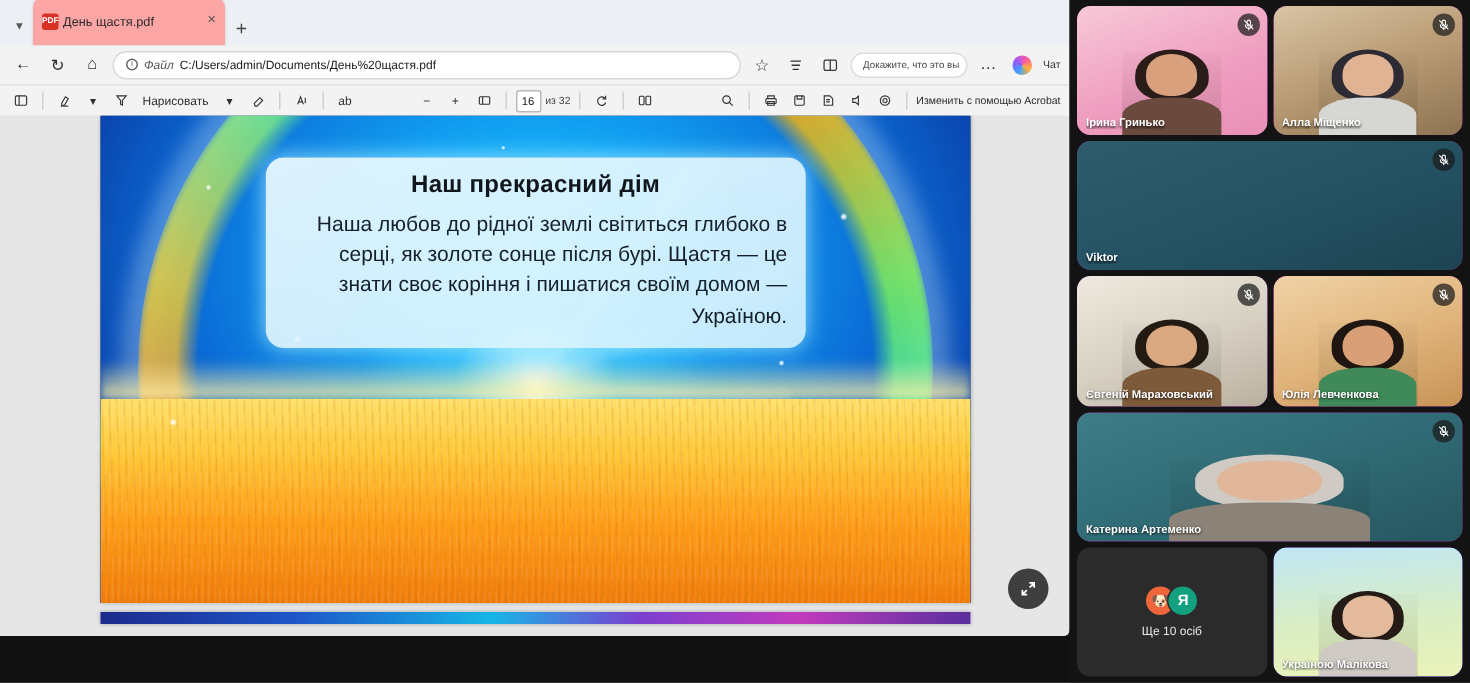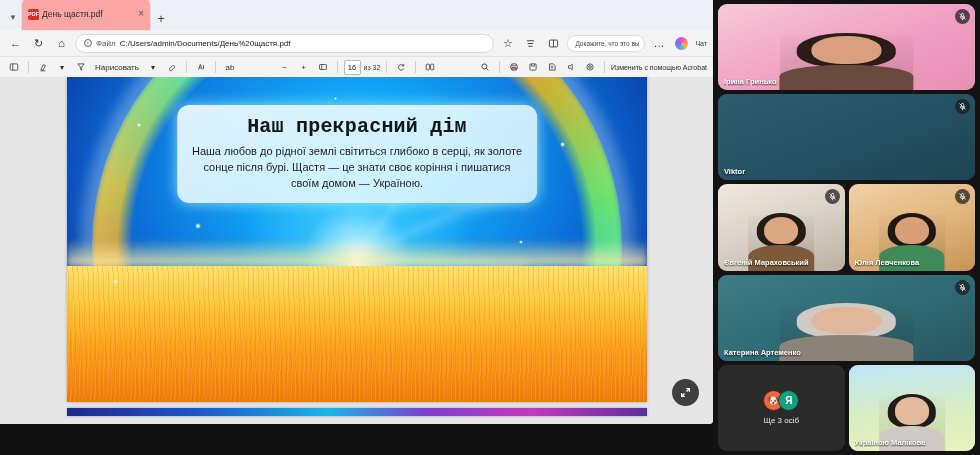--- a/index.html
+++ b/index.html
@@ -51,21 +51,21 @@
     width: 19px; height: 19px; display:flex; align-items:center; justify-content:center;
     color:#303030; border-radius: 4px; font-size: 11px; flex-shrink:0;
   }
   .omnibox {
     flex: 1; height: 19px; background: #fff; border: 1px solid #d8d8d8;
     border-radius: 10px; display: flex; align-items: center; gap: 4px;
     padding: 0 8px; font-size: 8px; color: #333; overflow: hidden;
   }
   .omni-info { width:8px; height:8px; border-radius:50%; border:1px solid #666; color:#666;
     font-size:6px; display:flex; align-items:center; justify-content:center; flex-shrink:0;}
-  .omni-scheme { color:#555; flex-shrink:0; }
+  .omni-scheme { color:#555; flex-shrink:0;font-style:italic; }
   .omni-url { color:#202020; white-space:nowrap; overflow:hidden; text-overflow:ellipsis; }
   .copilot-pill {
     height: 17px; border: 1px solid #dcdcdc; border-radius: 9px; background:#fff;
     display: flex; align-items: center; gap: 4px; padding: 0 4px 0 7px;
     font-size: 6.5px; color: #4a4a4a; white-space: nowrap; max-width: 78px; overflow:hidden;
   }
   .pill-avatar { width:9px; height:9px; border-radius:50%; background:#7b7b7b; flex-shrink:0;}
   .copilot-swirl {
     width: 13px; height: 13px; border-radius: 50%;
     background: conic-gradient(from 210deg,#3aa0ff,#8f5bff,#ff5aa4,#ffb13a,#3aa0ff);
@@ -167,25 +167,24 @@
     background: radial-gradient(circle, #fff 0%, rgba(255,255,255,.55) 42%, rgba(255,255,255,0) 72%);
   }
   .textcard {
     position: absolute; left: 50%; transform: translateX(-50%); top: 8.5%;
     width: 62%; padding: 10px 12px 12px;
     background: linear-gradient(160deg, rgba(236,250,255,.93), rgba(214,243,255,.90));
     border-radius: 12px; box-shadow: 0 0 14px rgba(180,245,255,.75);
     text-align: center;
   }
   .slide-title {
-    font-size: 20px; font-weight: bold; color: #10161c; letter-spacing: .2px;
+    font-size: 16px; font-weight: bold; color: #10161c; letter-spacing: .2px;
     margin-bottom: 6px;
-    font-family: Liberation Mono, monospace;
-  }
-  .slide-body { font-size: 11px; line-height: 1.45; color: #15202b; }
+  }
+  .slide-body { font-size: 14px; line-height: 1.45; color: #15202b; text-align: right; }
   .nextpage {
     position: absolute; left: 67px; top: 331px; width: 580px; height: 8px;
     background: linear-gradient(90deg,#1d2a8c 0%,#1e55c8 22%,#17b6e6 45%,#7b3fd0 62%,#c23bbd 80%,#5b2f9e 100%);
     box-shadow: 0 0 3px rgba(0,0,0,.28);
   }
   .fullscreen-btn {
     position: absolute; right: 14px; bottom: 18px; width: 27px; height: 27px;
     border-radius: 50%; background: rgba(40,40,40,.88);
     display: flex; align-items: center; justify-content: center;
   }
@@ -447,20 +446,37 @@
         <div class="mic-badge">
           <svg width="9" height="9" viewBox="0 0 16 16" fill="none" stroke="#fff" stroke-width="1.3" stroke-linecap="round">
             <rect x="6" y="2.5" width="4" height="7" rx="2"></rect>
               <path d="M4 8a4 4 0 008 0"></path>
               <path d="M8 12v2"></path>
               <path d="M3 3l10 10"></path>
             </svg>
         </div>
         <div class="name">Ірина Гринько</div>
       </div>
+      <div class="tile">
+        <div class="tile-bg" style="background: linear-gradient(160deg, rgb(216, 196, 164), rgb(185, 155, 116) 50%, rgb(141, 115, 82));"></div>
+        <div class="person">
+          <div class="hair" style="background: rgb(45, 42, 52);"></div>
+          <div class="head" style="background: rgb(224, 179, 148);"></div>
+          <div class="torso" style="background: rgb(214, 215, 210);"></div>
+        </div>
+        <div class="mic-badge">
+          <svg width="9" height="9" viewBox="0 0 16 16" fill="none" stroke="#fff" stroke-width="1.3" stroke-linecap="round">
+            <rect x="6" y="2.5" width="4" height="7" rx="2"></rect>
+              <path d="M4 8a4 4 0 008 0"></path>
+              <path d="M8 12v2"></path>
+              <path d="M3 3l10 10"></path>
+            </svg>
+        </div>
+        <div class="name">Алла Міщенко</div>
+      </div>
     </div>
 
     <div class="row">
       <div class="tile">
         <div class="tile-bg" style="background: linear-gradient(160deg, rgb(46, 92, 110), rgb(36, 82, 99) 55%, rgb(29, 67, 81));"></div>
         <div class="mic-badge">
           <svg width="9" height="9" viewBox="0 0 16 16" fill="none" stroke="#fff" stroke-width="1.3" stroke-linecap="round">
             <rect x="6" y="2.5" width="4" height="7" rx="2"></rect>
               <path d="M4 8a4 4 0 008 0"></path>
               <path d="M8 12v2"></path>
@@ -527,21 +543,21 @@
         <div class="name">Катерина Артеменко</div>
       </div>
     </div>
 
     <div class="row">
       <div class="overflow-tile">
         <div class="ov-avatars">
           <span class="ov-av" style="background:#f0663c">🐶</span>
           <span class="ov-av" style="background:#12a07e">Я</span>
         </div>
-        <div class="ov-text">Ще 3 осіб</div>
+        <div class="ov-text">Ще 10 осіб</div>
       </div>
       <div class="tile active">
         <div class="tile-bg" style="background: linear-gradient(175deg, rgb(191, 230, 245) 0%, rgb(217, 238, 196) 55%, rgb(234, 243, 184) 100%);"></div>
         <div class="person">
           <div class="hair" style="background: rgb(36, 27, 23);"></div>
           <div class="head" style="background: rgb(227, 187, 156);"></div>
           <div class="torso" style="background: rgb(207, 202, 195);"></div>
         </div>
         <div class="name">Україною Малікова</div>
       </div>

